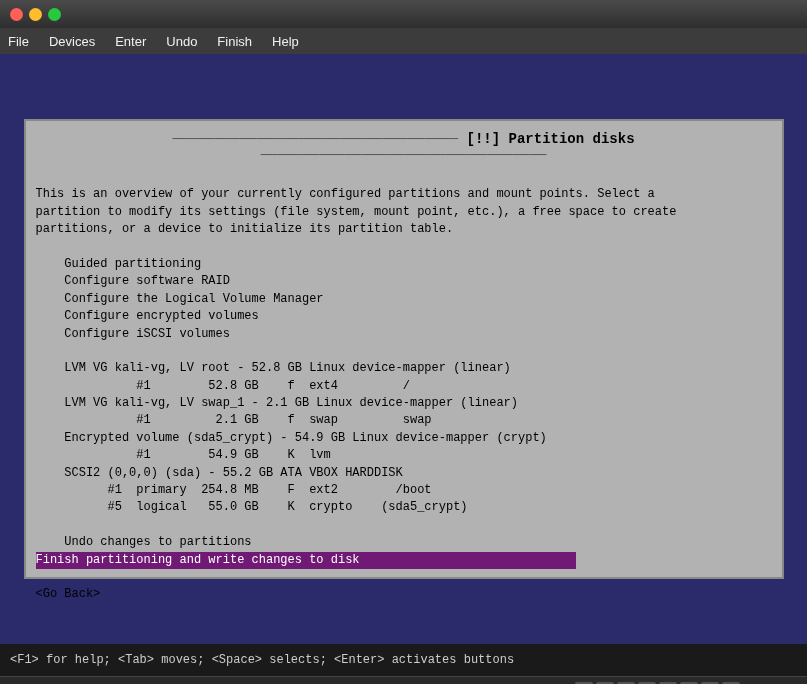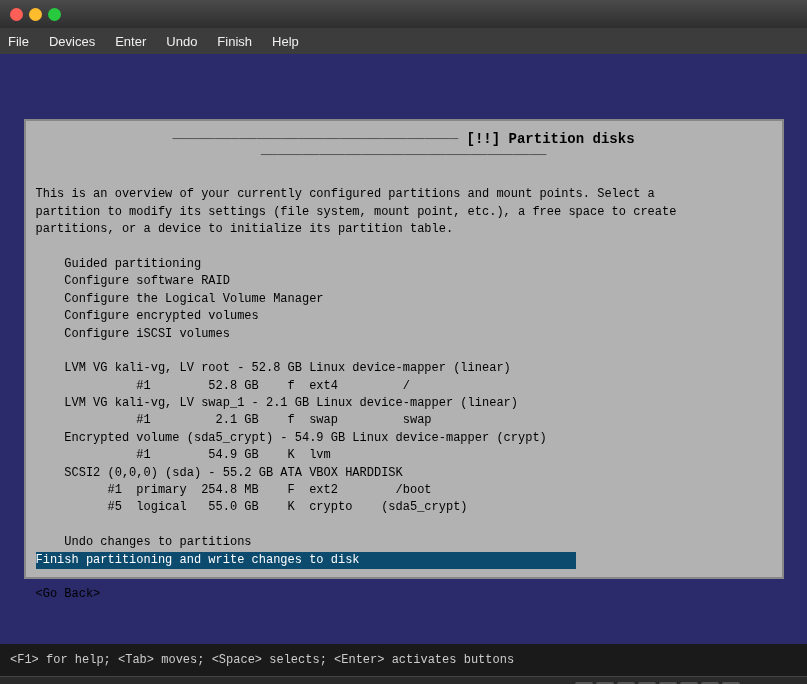--- a/index.html
+++ b/index.html
@@ -86,21 +86,21 @@
 
     .terminal-content {
       color: #000;
       font-size: 12px;
       line-height: 1.45;
       white-space: pre;
       font-family: 'Courier New', Courier, monospace;
     }
 
     .highlighted-option {
-      background: #0c4a6e;
+      background: #701a75;
       color: #ffffff;
       display: block;
       width: 540px;
     }
 
     .go-back {
       color: #000;
       margin-top: 12px;
     }
 

